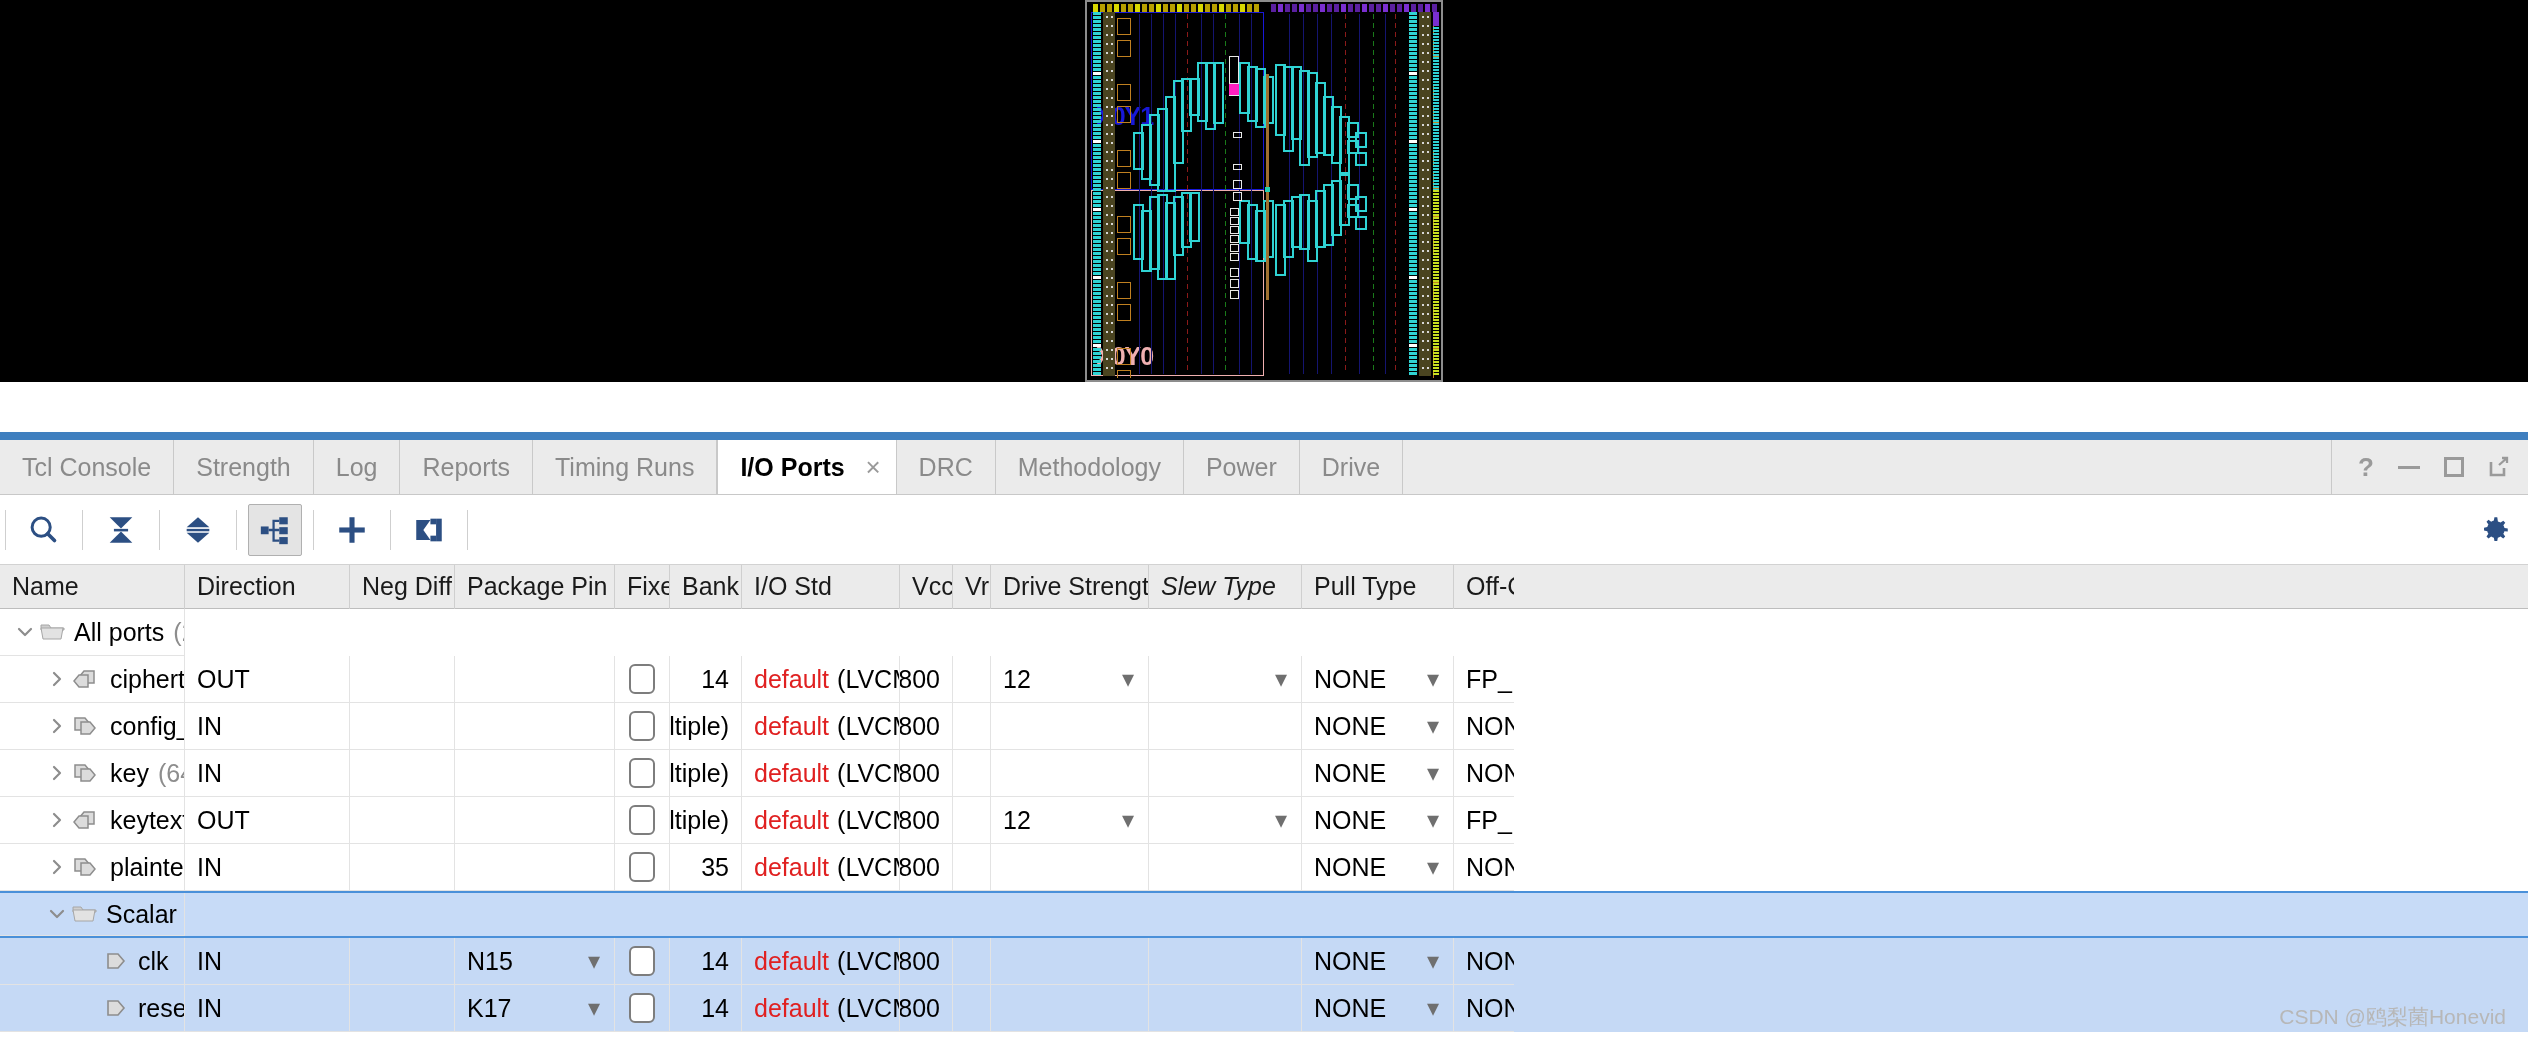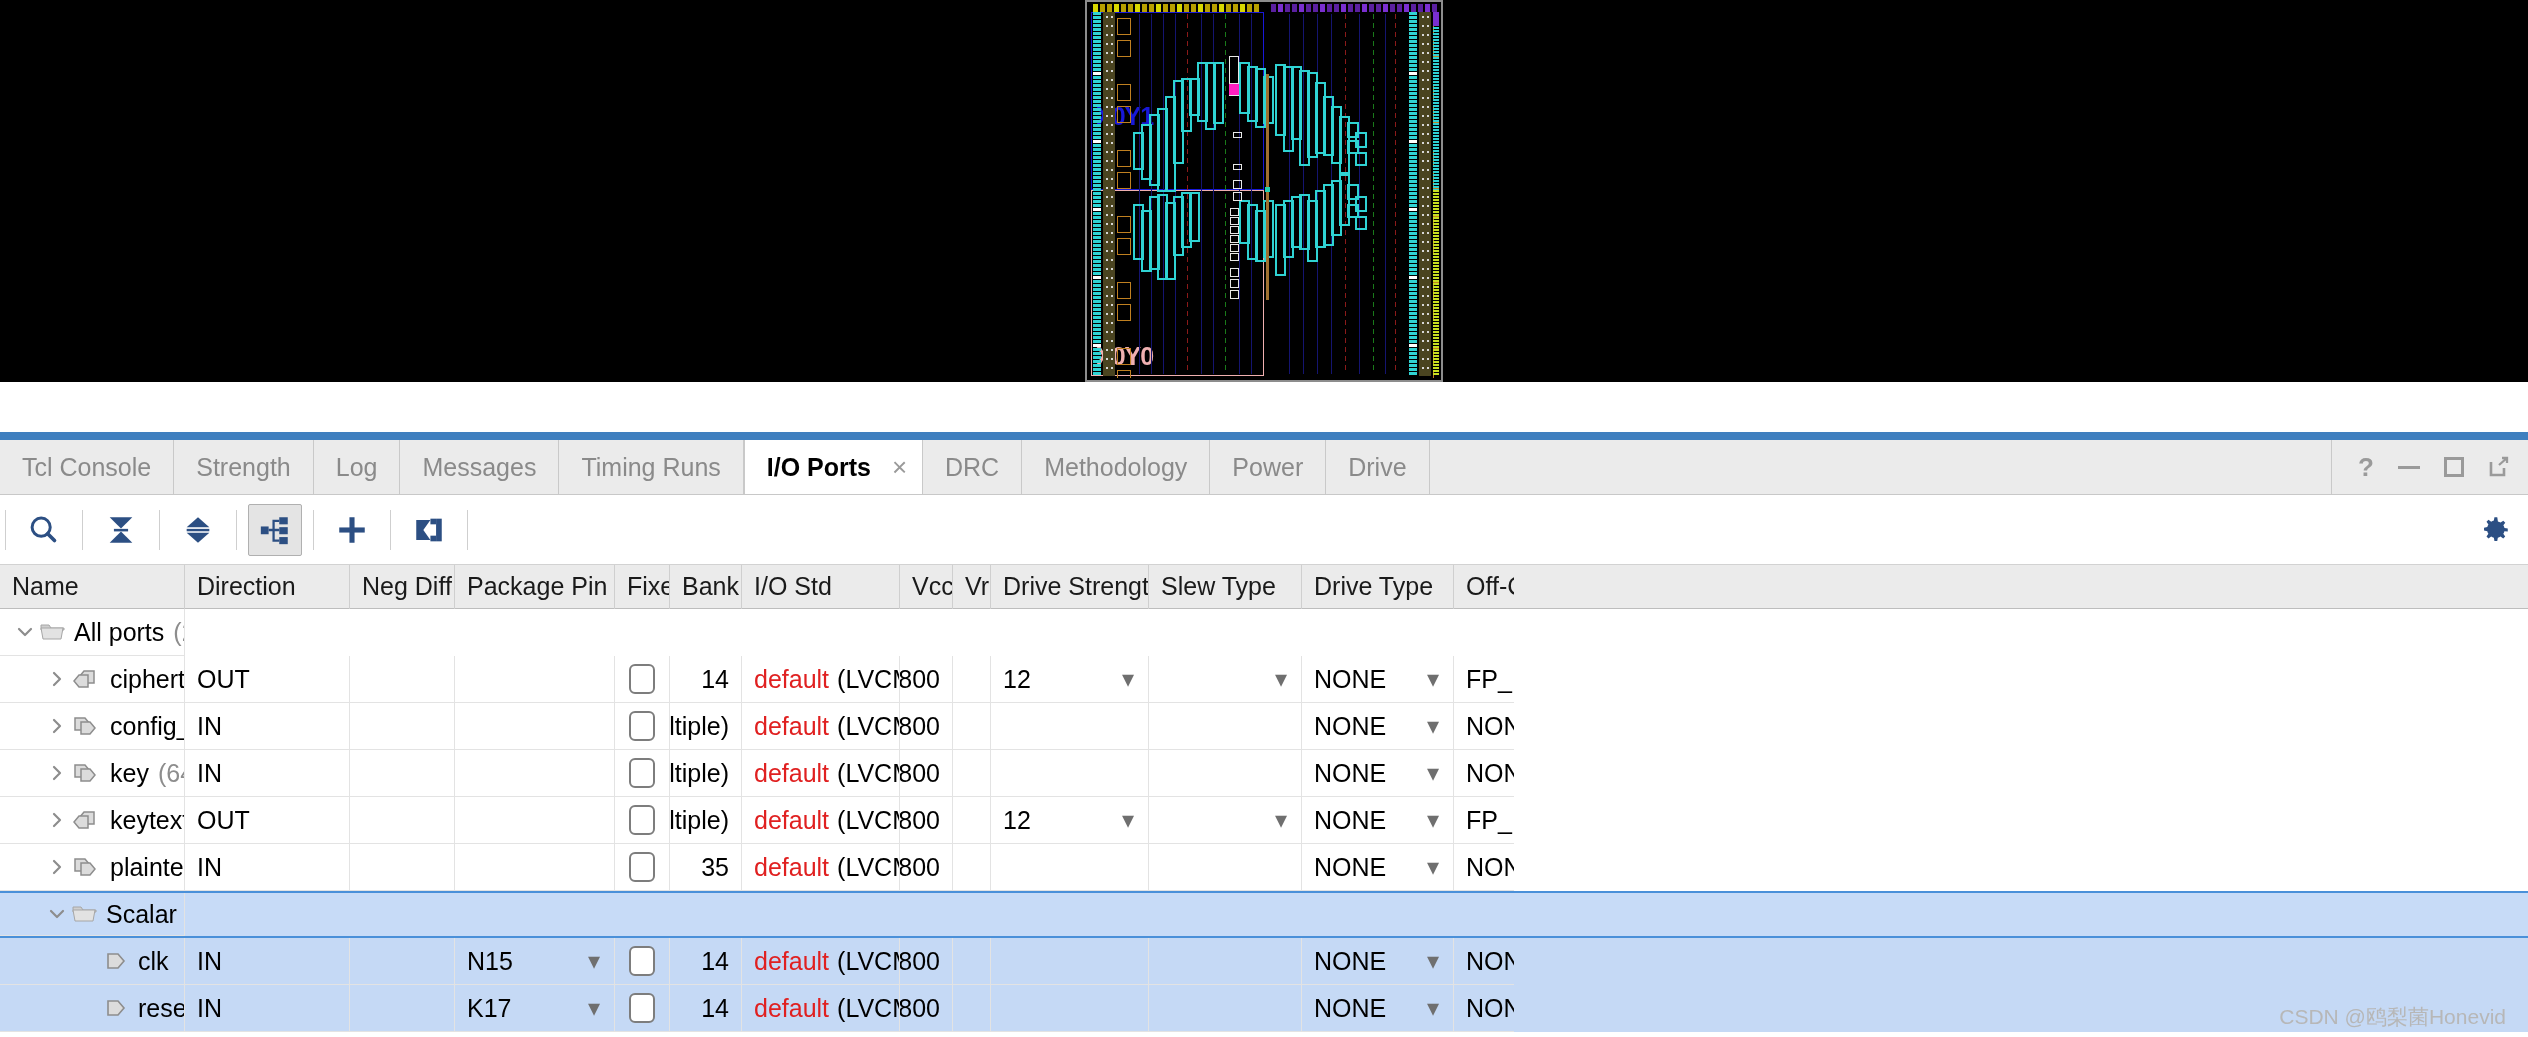--- a/index.html
+++ b/index.html
@@ -974,21 +974,21 @@
       <div class="tab">
         <span>Tcl Console</span>
       </div>
       <div class="tab">
         <span>Strength</span>
       </div>
       <div class="tab">
         <span>Log</span>
       </div>
       <div class="tab">
-        <span>Messages</span>
+        <span>Reports</span>
       </div>
       <div class="tab">
         <span>Timing Runs</span>
       </div>
       <div class="tab active">
         <span>I/O Ports</span>
       </div>
       <div class="tab-close">
         <span>×</span>
       </div>
@@ -1100,25 +1100,25 @@
         </div>
         <div class="hcell" style="width:53px;flex:0 0 53px;">
           <span>Vcco</span>
         </div>
         <div class="hcell" style="width:38px;flex:0 0 38px;">
           <span>Vref</span>
         </div>
         <div class="hcell" style="width:158px;flex:0 0 158px;">
           <span>Drive Strength</span>
         </div>
-        <div class="hcell" style="width:153px;flex:0 0 153px;">
+        <div class="hcell" style="width:153px;flex:0 0 153px;font-style:italic;">
           <span>Slew Type</span>
         </div>
         <div class="hcell" style="width:152px;flex:0 0 152px;">
-          <span>Drive Type</span>
+          <span>Pull Type</span>
         </div>
         <div class="hcell last" style="width:60px;flex:0 0 60px;">
           <span>Off-C</span>
         </div>
       </div>
     <div id="tbody">
         <div class="row">
           <div class="cell" style="width:185px;flex:0 0 185px;padding-left:10px;">
             <div class="tw">
               <span class="twist">

